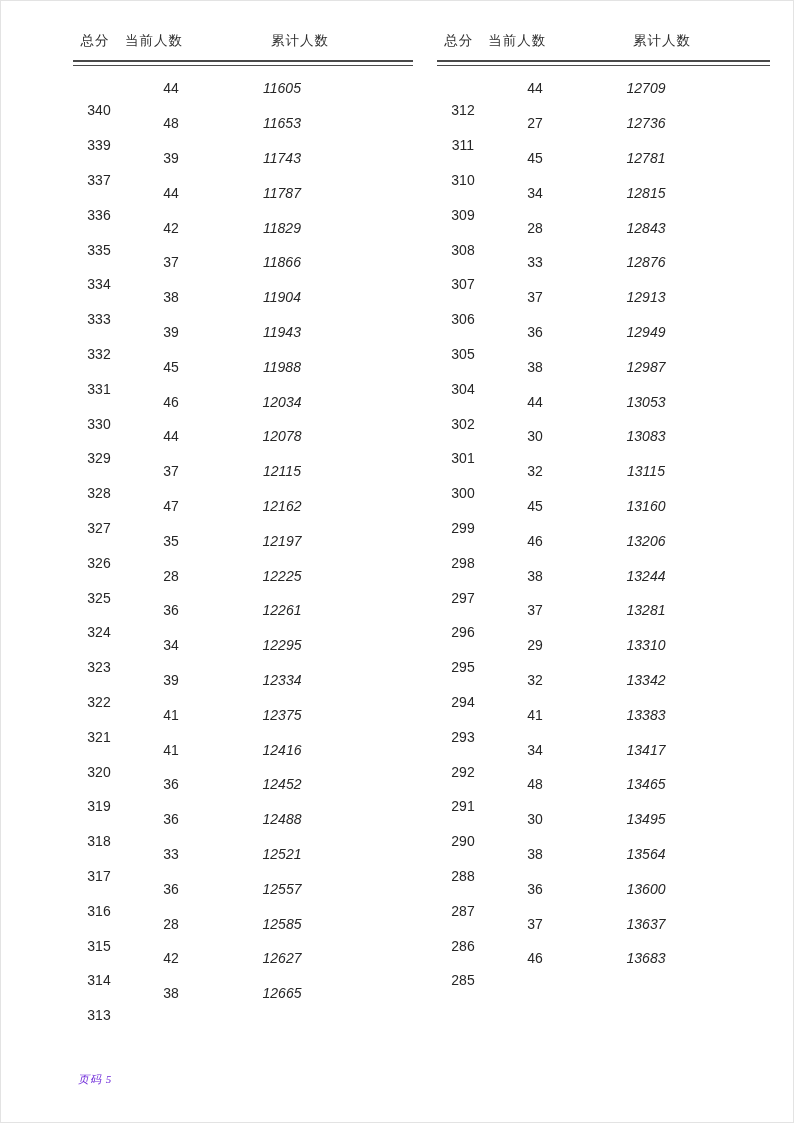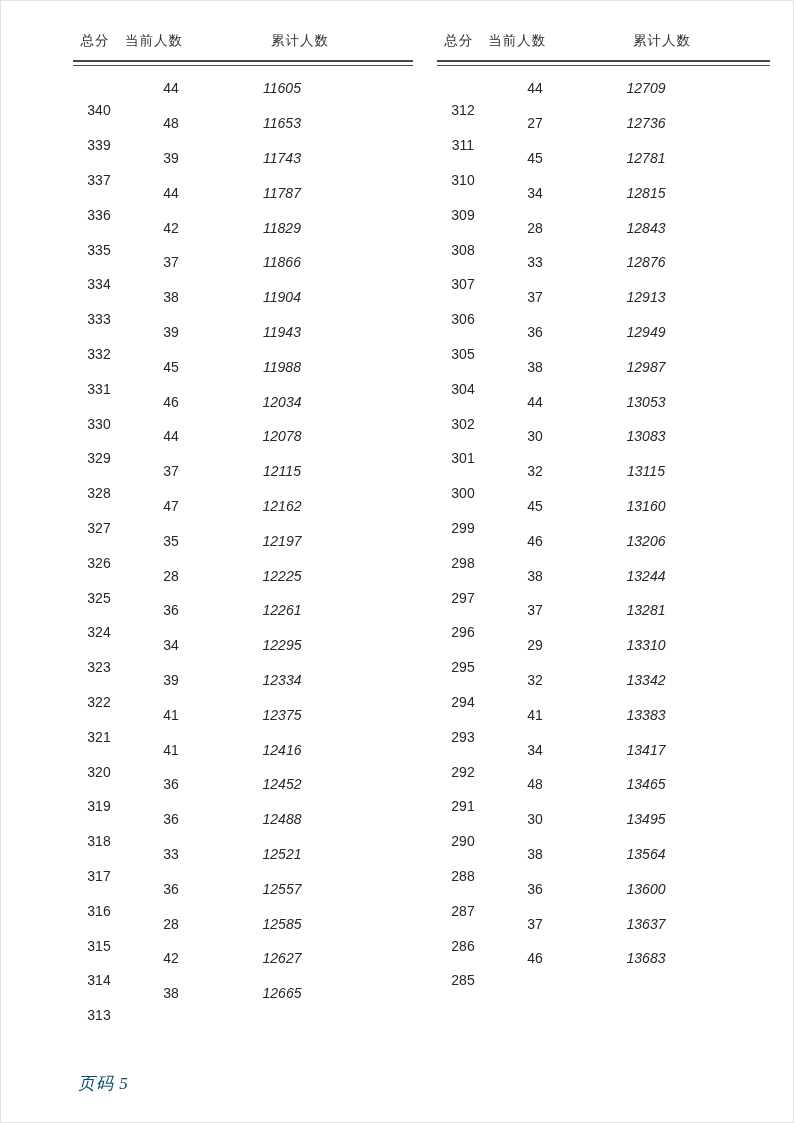--- a/index.html
+++ b/index.html
@@ -58,24 +58,24 @@
     color: #262626;
   }
   .c.c1 { width: 52px; margin-top: 44px; }
   .c.c2 { width: 92px; }
   .c.c3 { width: 130px; font-style: italic; }
 
   .footer {
     position: absolute;
     left: 78px;
     top: 1072px;
-    font-size: 17px;
+    font-size: 11px;
     font-style: italic;
     font-family: "Liberation Serif", serif;
-    color: #0c4a6e;
+    color: #6d28d9;
     letter-spacing: 1px;
   }
 </style>
 </head>
 <body>
 
 <div class="page">
 
   <div class="tables">
 

